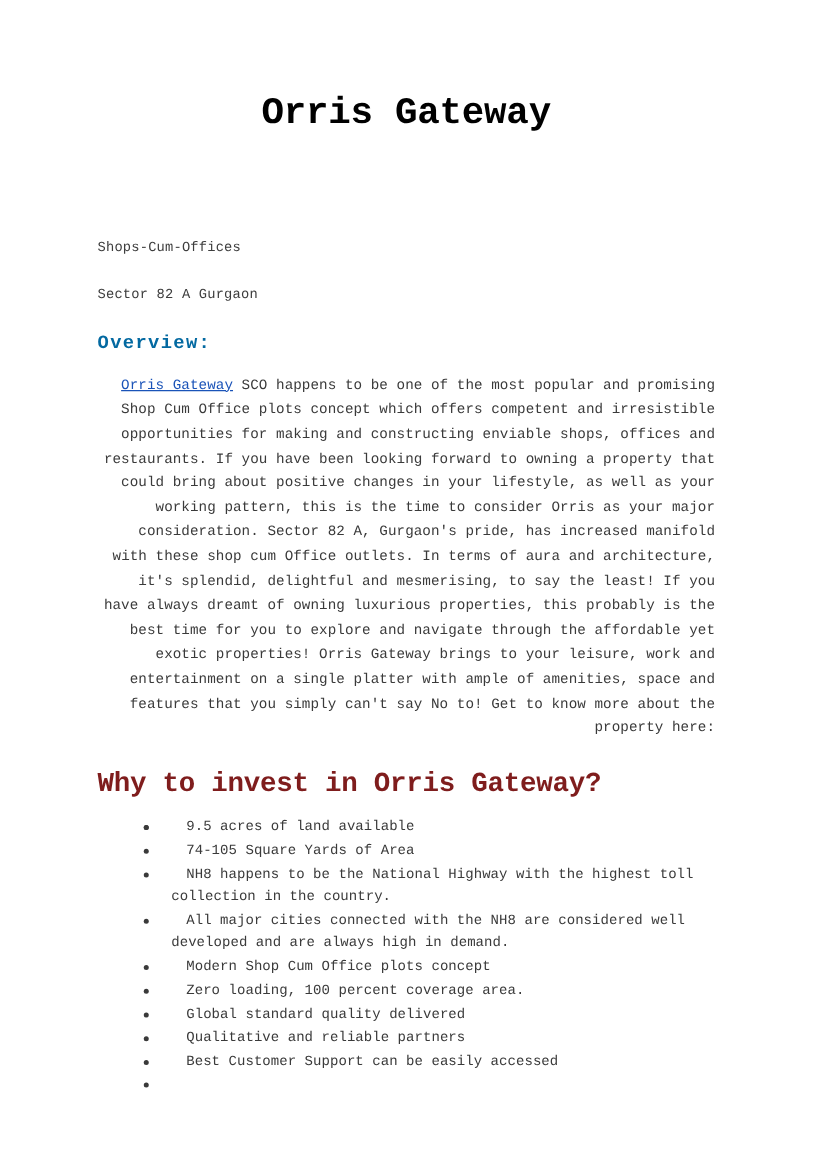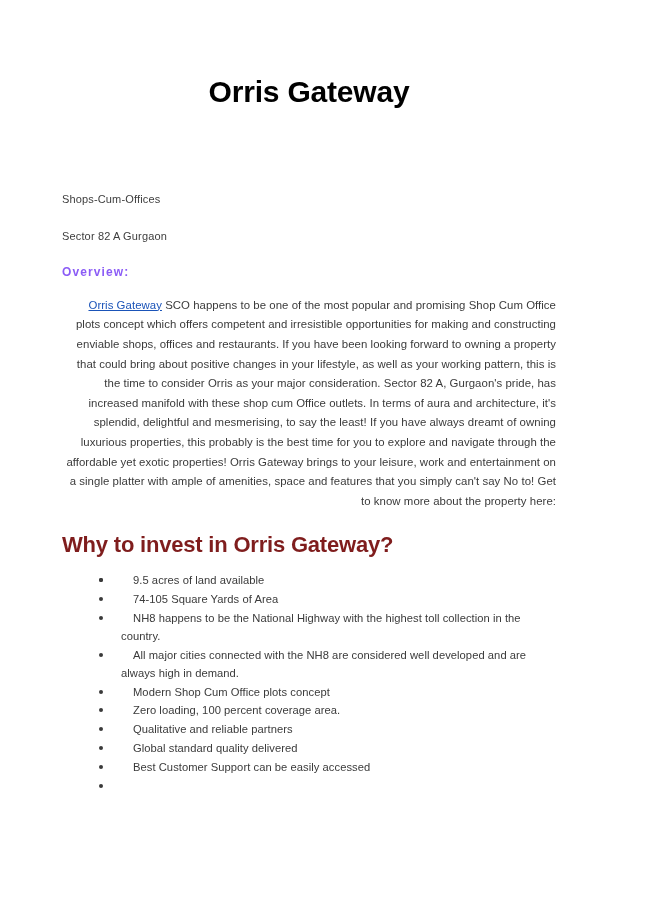--- a/index.html
+++ b/index.html
@@ -16,23 +16,24 @@
   }
   #page {
     position: relative;
     width: 650px;
     height: 921px;
     background: #ffffff;
     box-sizing: border-box;
   }
   #doc-body {
     position: absolute;
-    left: 62px;
+    left: 78px;
     top: 0;
     width: 494px;
+    font-family: Liberation Mono, monospace;
   }
 
   
   .doc-title {
     margin: 0;
     padding-top: 74px;
     text-align: center;
     font-size: 30px;
     font-weight: bold;
     line-height: 1.18;
@@ -48,23 +49,23 @@
     font-size: 11px;
     line-height: 1.4;
     color: #3d3d3d;
     margin: 0 0 21px 0;
     letter-spacing: 0.15px;
   }
 
   
   .overview-heading {
     margin: 9px 0 0 0;
-    font-size: 12px;
+    font-size: 15px;
     font-weight: bold;
-    color: #8b5cf6;
+    color: #0369a1;
     letter-spacing: 1.1px;
     line-height: 1.3;
   }
 
   
   .body-paragraph {
     margin: 15px 0 0 0;
     font-size: 11.4px;
     line-height: 1.72;
     color: #3a3a3a;
@@ -133,20 +134,20 @@
     <h2 class="section-heading">Why to invest in Orris Gateway?</h2>
 
     <ul class="feature-list" id="feature-list">
         <li class="feature-item"><span class="bullet-dot"></span></li>
         <li class="feature-item"><span class="bullet-dot"></span><span>9.5 acres of land available</span></li>
         <li class="feature-item"><span class="bullet-dot"></span><span>74-105 Square Yards of Area</span></li>
         <li class="feature-item"><span class="bullet-dot"></span><span>NH8 happens to be the National Highway with the highest toll collection in the country.</span></li>
         <li class="feature-item"><span class="bullet-dot"></span><span>All major cities connected with the NH8 are considered well developed and are always high in demand.</span></li>
         <li class="feature-item"><span class="bullet-dot"></span><span>Modern Shop Cum Office plots concept</span></li>
         <li class="feature-item"><span class="bullet-dot"></span><span>Zero loading, 100 percent coverage area.</span></li>
+        <li class="feature-item"><span class="bullet-dot"></span><span>Global standard quality delivered</span></li>
         <li class="feature-item"><span class="bullet-dot"></span><span>Qualitative and reliable partners</span></li>
-        <li class="feature-item"><span class="bullet-dot"></span><span>Global standard quality delivered</span></li>
         <li class="feature-item"><span class="bullet-dot"></span><span>Best Customer Support can be easily accessed</span></li>
         <li class="feature-item"><span class="bullet-dot"></span></li>
       </ul>
 
   </div>
 </div>
 
 </body></html>

